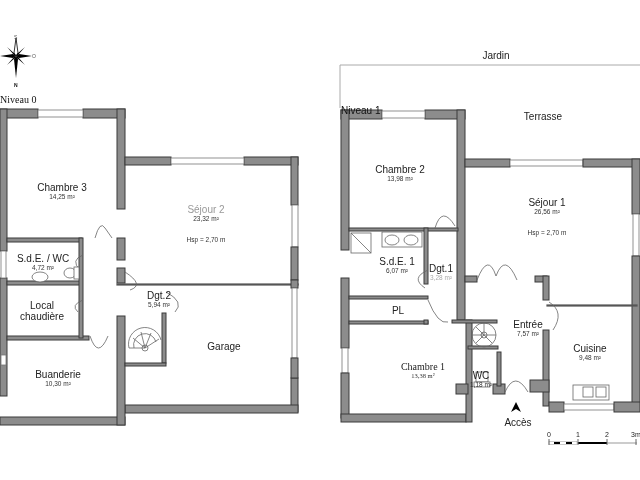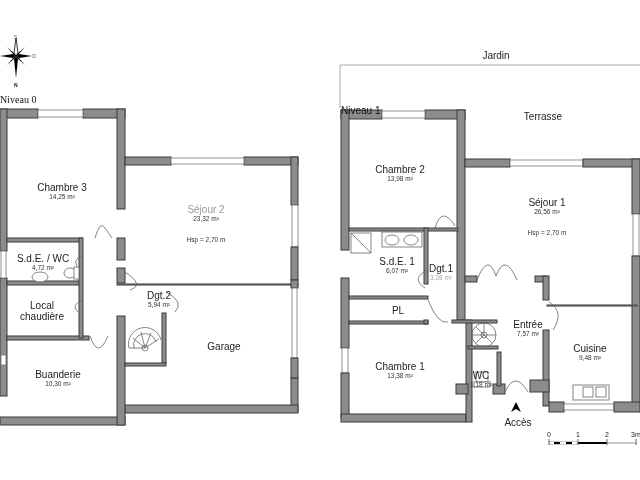--- a/index.html
+++ b/index.html
@@ -261,21 +261,21 @@
   <div class="room">Dgt.1</div>
   <div class="area" style="color:#aaa;">3,28 m²</div>
 </div>
 <div class="lbl" style="left:386px;top:305px;margin-left:12px;">
   <div class="room">PL</div>
 </div>
 <div class="lbl" style="left:528px;top:319px;">
   <div class="room">Entrée</div>
   <div class="area">7,57 m²</div>
 </div>
-<div class="lbl" style="left:400px;top:361px;">
+<div class="lbl" style="left:423px;top:361px;font-family:Liberation Serif, serif;">
   <div class="room">Chambre 1</div>
   <div class="area">13,38 m²</div>
 </div>
 <div class="lbl" style="left:481px;top:370px;">
   <div class="room">WC</div>
   <div class="area">1,18 m²</div>
 </div>
 <div class="lbl" style="left:590px;top:343px;">
   <div class="room">Cuisine</div>
   <div class="area">9,48 m²</div>

